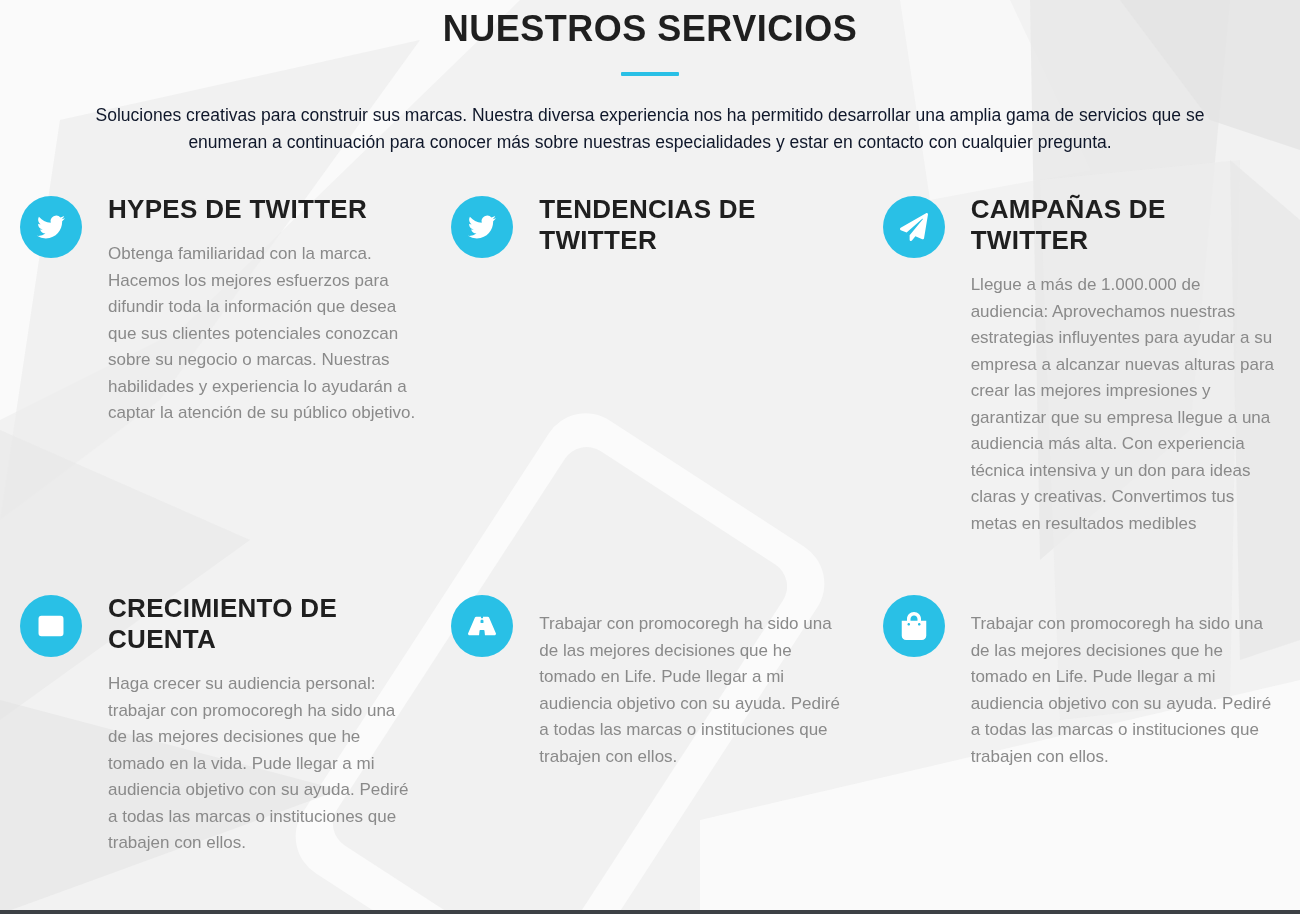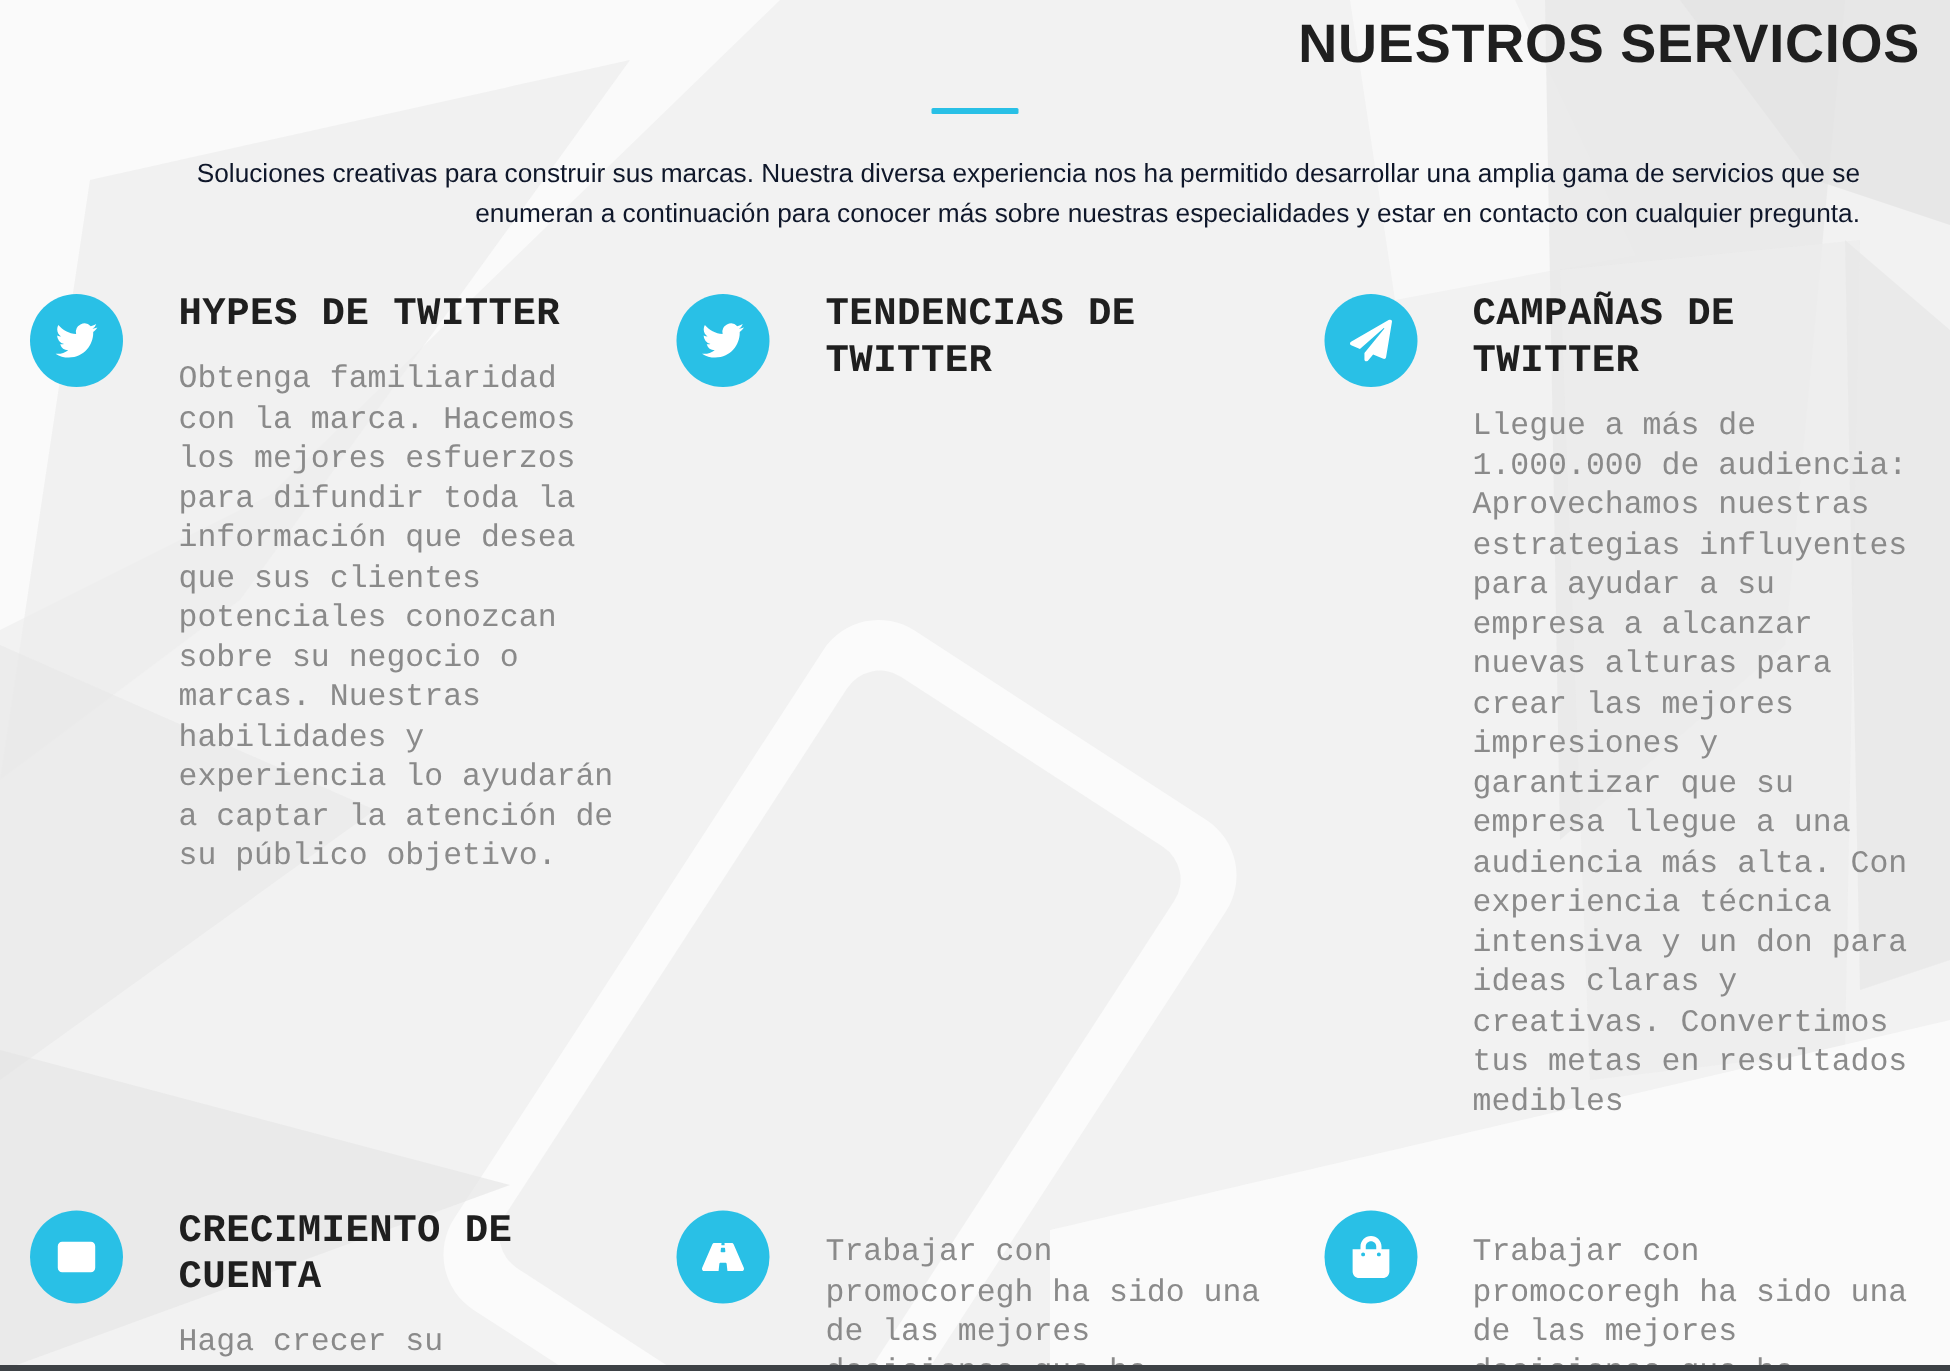--- a/index.html
+++ b/index.html
@@ -13,21 +13,21 @@
   html,body{width:1300px;height:914px;overflow:hidden;}
   body{
     font-family:"Liberation Sans","DejaVu Sans",sans-serif;
     background:var(--background);
     position:relative;
     color:var(--heading);
   }
   .bg-photo{position:absolute;inset:0;z-index:0;pointer-events:none;}
   .page{position:relative;z-index:1;padding:8px 20px 0 20px;}
 
-  .page-header{text-align:right;}
+  .page-header{text-align:center;}
   .page-title{
     font-size:36px;
     font-weight:700;
     letter-spacing:.5px;
     color:var(--heading);
   }
   .title-underline{
     width:58px;height:4px;background:var(--accent);
     margin:22px auto 0 auto;border-radius:1px;
   }
@@ -48,33 +48,33 @@
   }
   .card{display:flex;align-items:flex-start;}
   .icon-circle{
     flex:0 0 62px;
     width:62px;height:62px;border-radius:50%;
     background:var(--accent);
     display:flex;align-items:center;justify-content:center;
     color:#ffffff;
   }
   .icon-circle svg{width:28px;height:28px;fill:currentColor;}
-  .card-content{margin-left:37px;flex:1;font-family:Liberation Mono, monospace;}
+  .card-content{margin-left:26px;flex:1;}
   .card-title{
     font-size:26px;
     font-weight:700;
     line-height:31px;
     letter-spacing:.3px;
     color:var(--heading);
     max-width:292px;
     margin-top:-2px;
   }
   .card-desc{
     margin-top:16px;
-    font-size:21px;
+    font-size:17px;
     line-height:26.5px;
     color:var(--body-text);
     max-width:312px;
   }
   .bottom-bar{
     position:absolute;left:0;bottom:0;width:100%;height:4px;
     background:var(--bottom-bar);z-index:2;
   }
 </style>
 </head>

